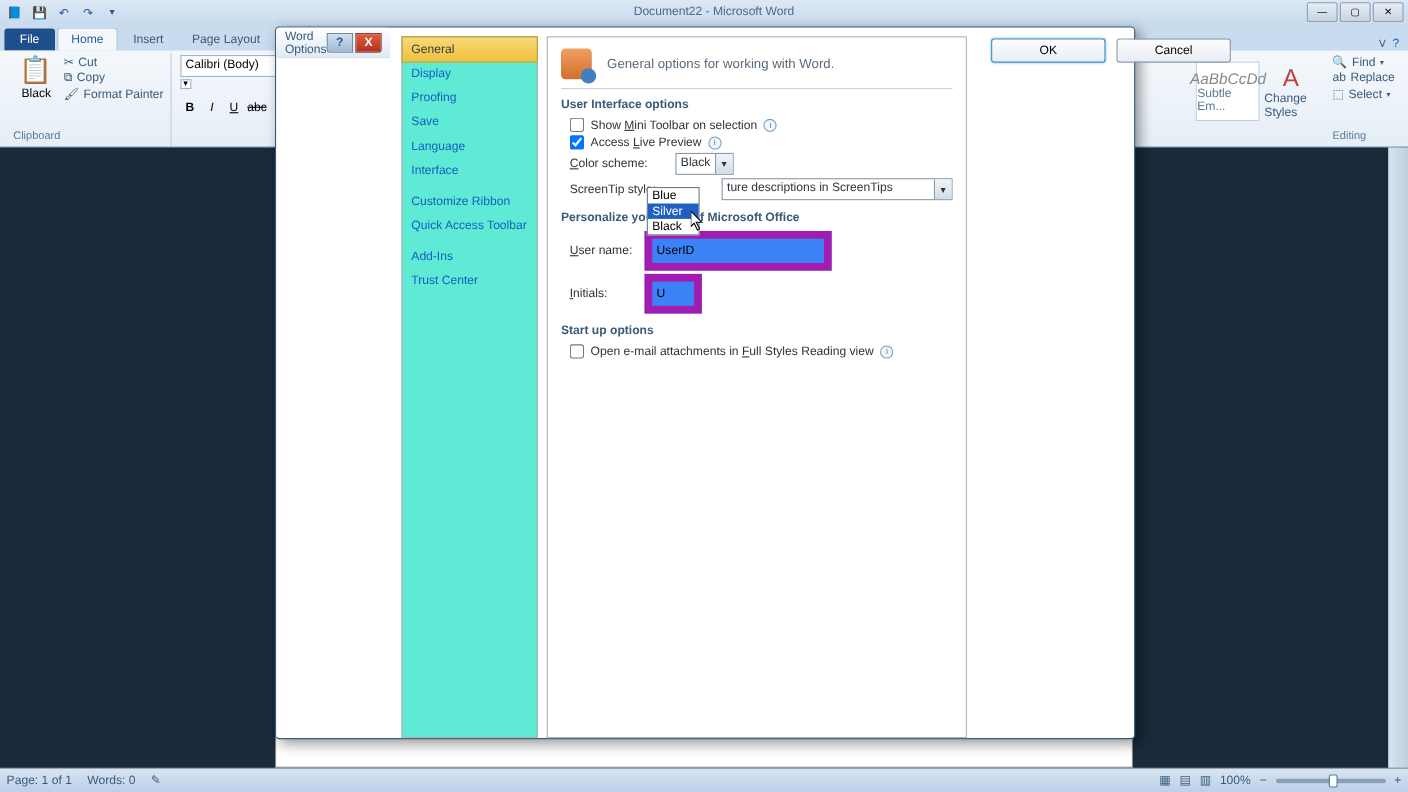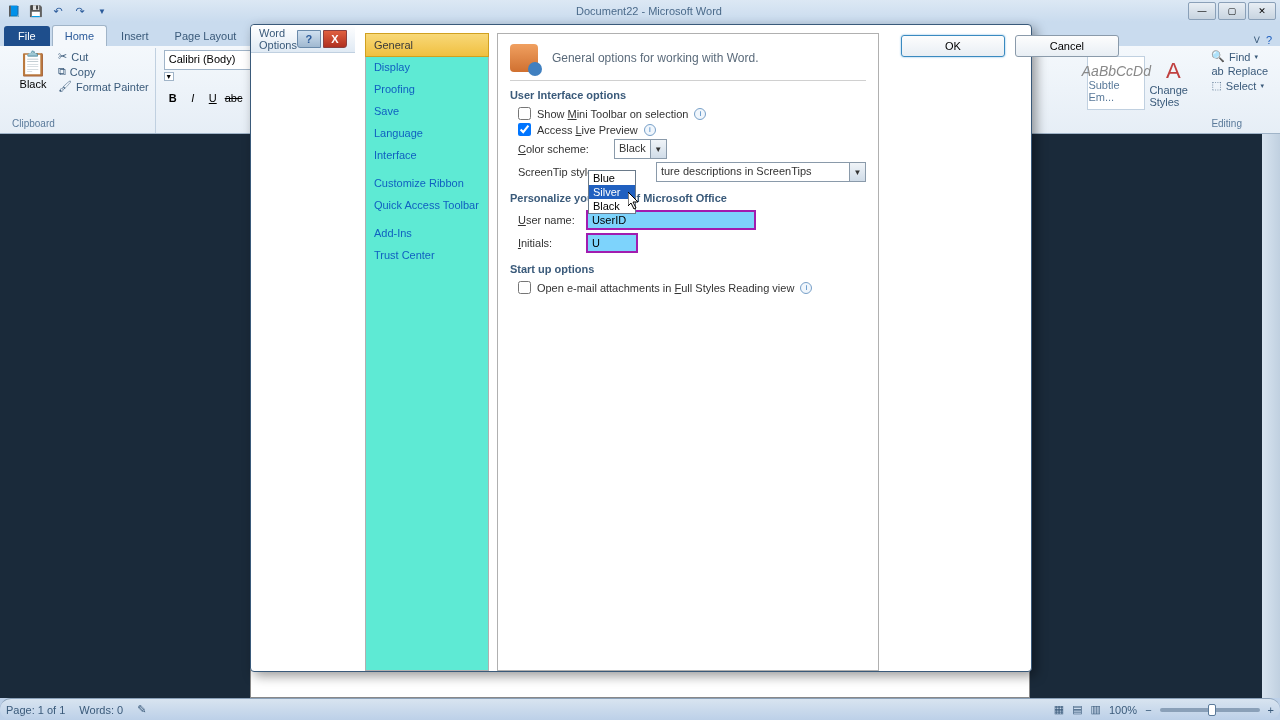--- a/index.html
+++ b/index.html
@@ -36,21 +36,21 @@
 .style-thumb { width: 58px; height: 54px; border: 1px solid #c0d0e0; background: #fff; display: flex; flex-direction: column; align-items: center; justify-content: center; font-size: 10px; color: #5a7a9a; }
 .style-thumb .prev { font-size: 14px; }
 .change-styles { display: flex; flex-direction: column; align-items: center; width: 48px; cursor: pointer; font-size: 10px; color: #3a5a7a; }
 .editing-group { display: flex; flex-direction: column; gap: 2px; font-size: 11px; color: #3a5a7a; }
 .editing-group div { display: flex; align-items: center; gap: 4px; cursor: pointer; }
 
 .doc-area { flex: 1; background: #1a2a3a; position: relative; }
 .page { position: absolute; left: 50%; transform: translateX(-50%); top: 0; width: 780px; height: 100%; background: #fff; border: 1px solid #888; }
 .vscroll { position: absolute; right: 0; top: 0; bottom: 0; width: 18px; background: linear-gradient(to right, #d8e4f0, #c0d0e0); }
 
-.statusbar { height: 22px; background: linear-gradient(#d8e4f0, #bcd0e8); border-top: 1px solid #8aa0b8; display: flex; align-items: center; padding: 0 6px; gap: 14px; color: #3a5a7a; font-size: 11px; border-radius: 11px; }
+.statusbar { height: 22px; background: linear-gradient(#d8e4f0, #bcd0e8); border-top: 1px solid #8aa0b8; display: flex; align-items: center; padding: 0 6px; gap: 14px; color: #3a5a7a; font-size: 11px; }
 .statusbar-right { margin-left: auto; display: flex; align-items: center; gap: 8px; }
 .zoom-slider { width: 100px; height: 4px; background: #8aa0b8; border-radius: 2px; position: relative; }
 .zoom-thumb { position: absolute; left: 48%; top: -4px; width: 8px; height: 12px; background: #fff; border: 1px solid #5a7a9a; border-radius: 2px; }
 
 
 .dialog-mask { position: absolute; inset: 0; }
 .dialog { position: absolute; left: 250px; top: 24px; width: 782px; height: 648px; background: #fff; border: 1px solid #3a5a7a; box-shadow: 4px 4px 12px rgba(0,0,0,.4); border-radius: 4px; display: flex; flex-direction: row; }
 .dialog-title { height: 28px; background: linear-gradient(#fff, #e0eaf4); display: flex; align-items: center; padding: 0 8px; border-bottom: 1px solid #c0d0e0; border-radius: 4px 4px 0 0; }
 .dialog-title .txt { color: #3a5a7a; }
 .dialog-title-ctrl { margin-left: auto; display: flex; }
@@ -75,21 +75,21 @@
 .opt-row { display: flex; align-items: center; gap: 6px; margin: 3px 0 3px 8px; color: #333; }
 .opt-row input[type=checkbox] { width: 13px; height: 13px; }
 .info-dot { width: 12px; height: 12px; border: 1px solid #78a0c8; border-radius: 50%; display: inline-flex; align-items: center; justify-content: center; font-size: 8px; color: #4080c0; background: #f0f6fc; }
 .label-fixed { width: 90px; }
 
 .combo { display: inline-flex; border: 1px solid #8a9aaa; background: #fff; height: 20px; }
 .combo .val { padding: 2px 4px; min-width: 28px; }
 .combo .arrow { width: 16px; border-left: 1px solid #8a9aaa; background: linear-gradient(#f0f4f8, #d0dce8); display: flex; align-items: center; justify-content: center; font-size: 8px; cursor: pointer; }
 .screentip-combo .val { width: 192px; overflow: hidden; white-space: nowrap; }
 
-.textbox { border: 2px solid #a21caf; height: 20px; padding: 2px 4px; background: #7dd3fc; }
+.textbox { border: 7px solid #a21caf; height: 36px; padding: 2px 4px; background: #3b82f6; }
 .username { width: 170px; }
 .initials { width: 52px; }
 
 
 .dropdown-list { position: absolute; left: 90px; top: 136px; width: 48px; border: 1px solid #6a7a8a; background: #fff; z-index: 10; }
 .dropdown-list .dd-item { padding: 1px 4px; font-size: 11px; cursor: pointer; }
 .dropdown-list .dd-item.hl { background: #2060c0; color: #fff; }
 .cursor-arrow { position: absolute; left: 130px; top: 158px; width: 12px; height: 18px; pointer-events: none; z-index: 20; }
 
 .dialog-footer { height: 42px; display: flex; align-items: center; justify-content: flex-end; gap: 10px; padding: 0 12px; }

